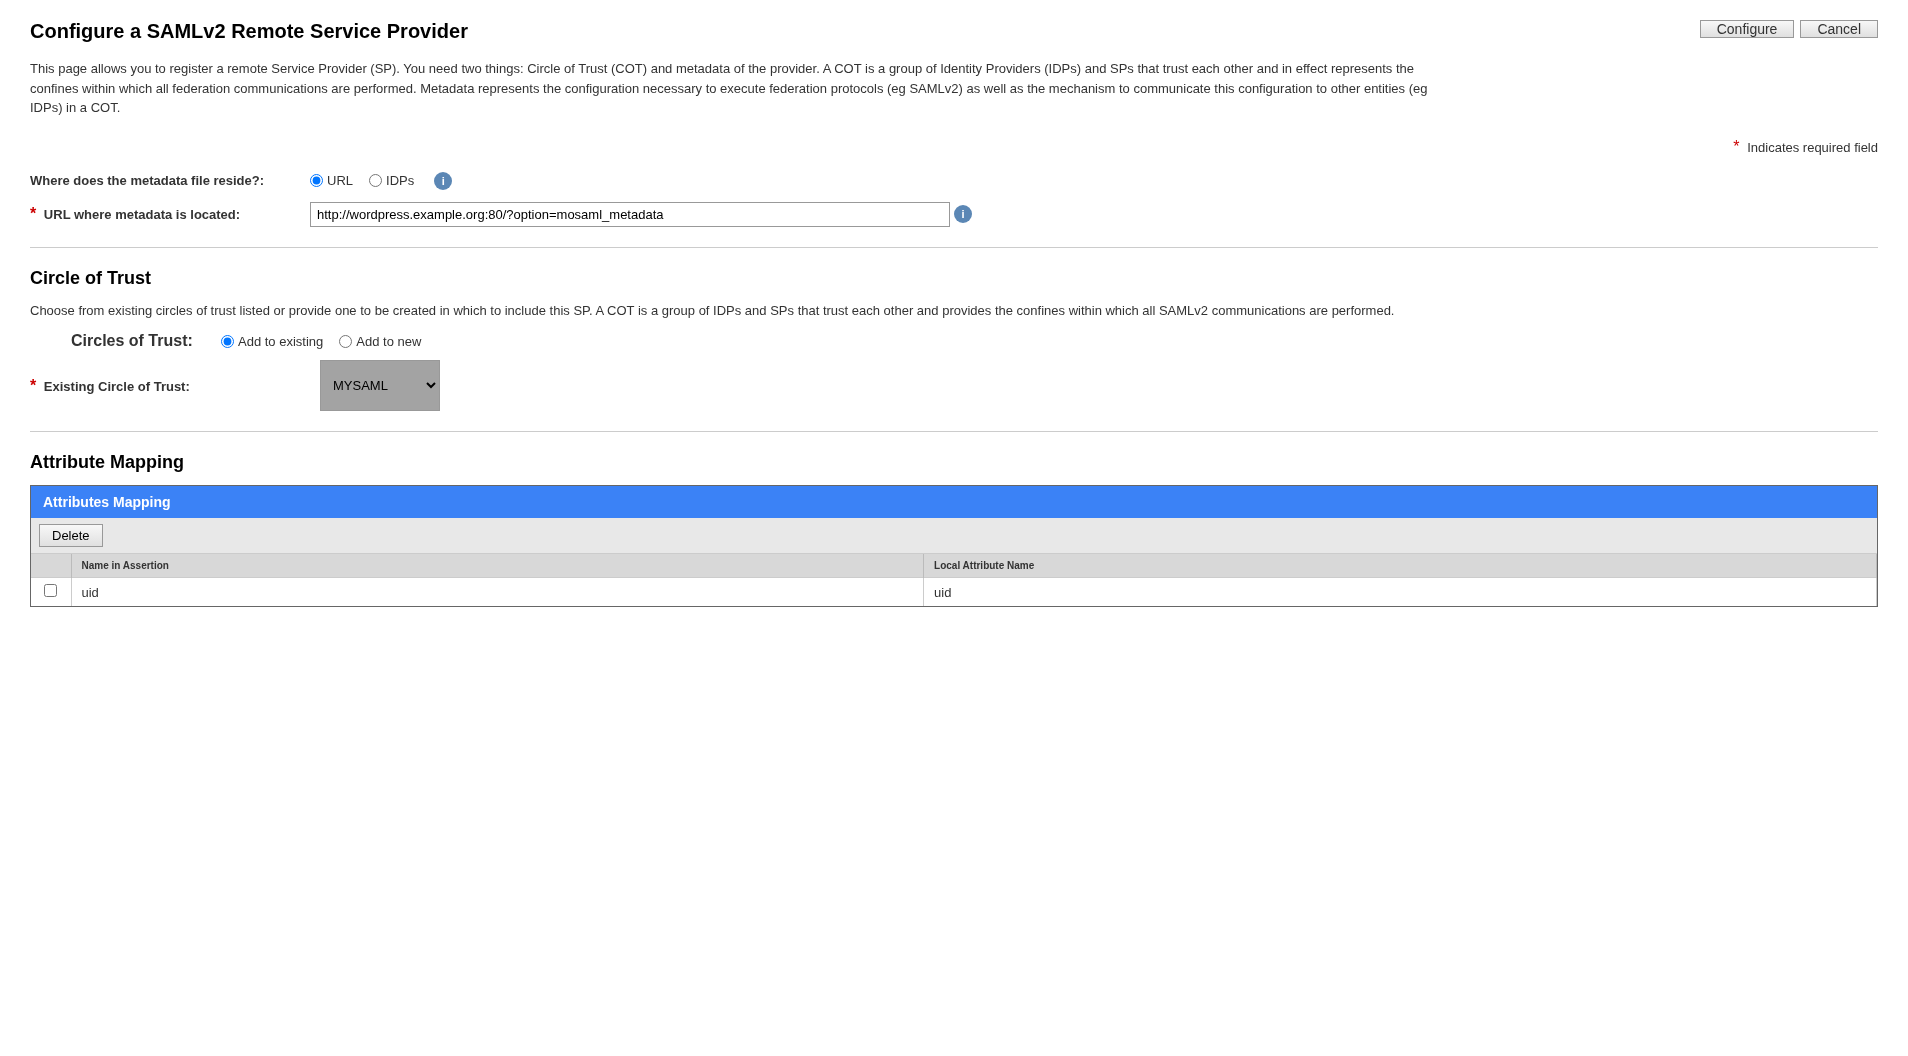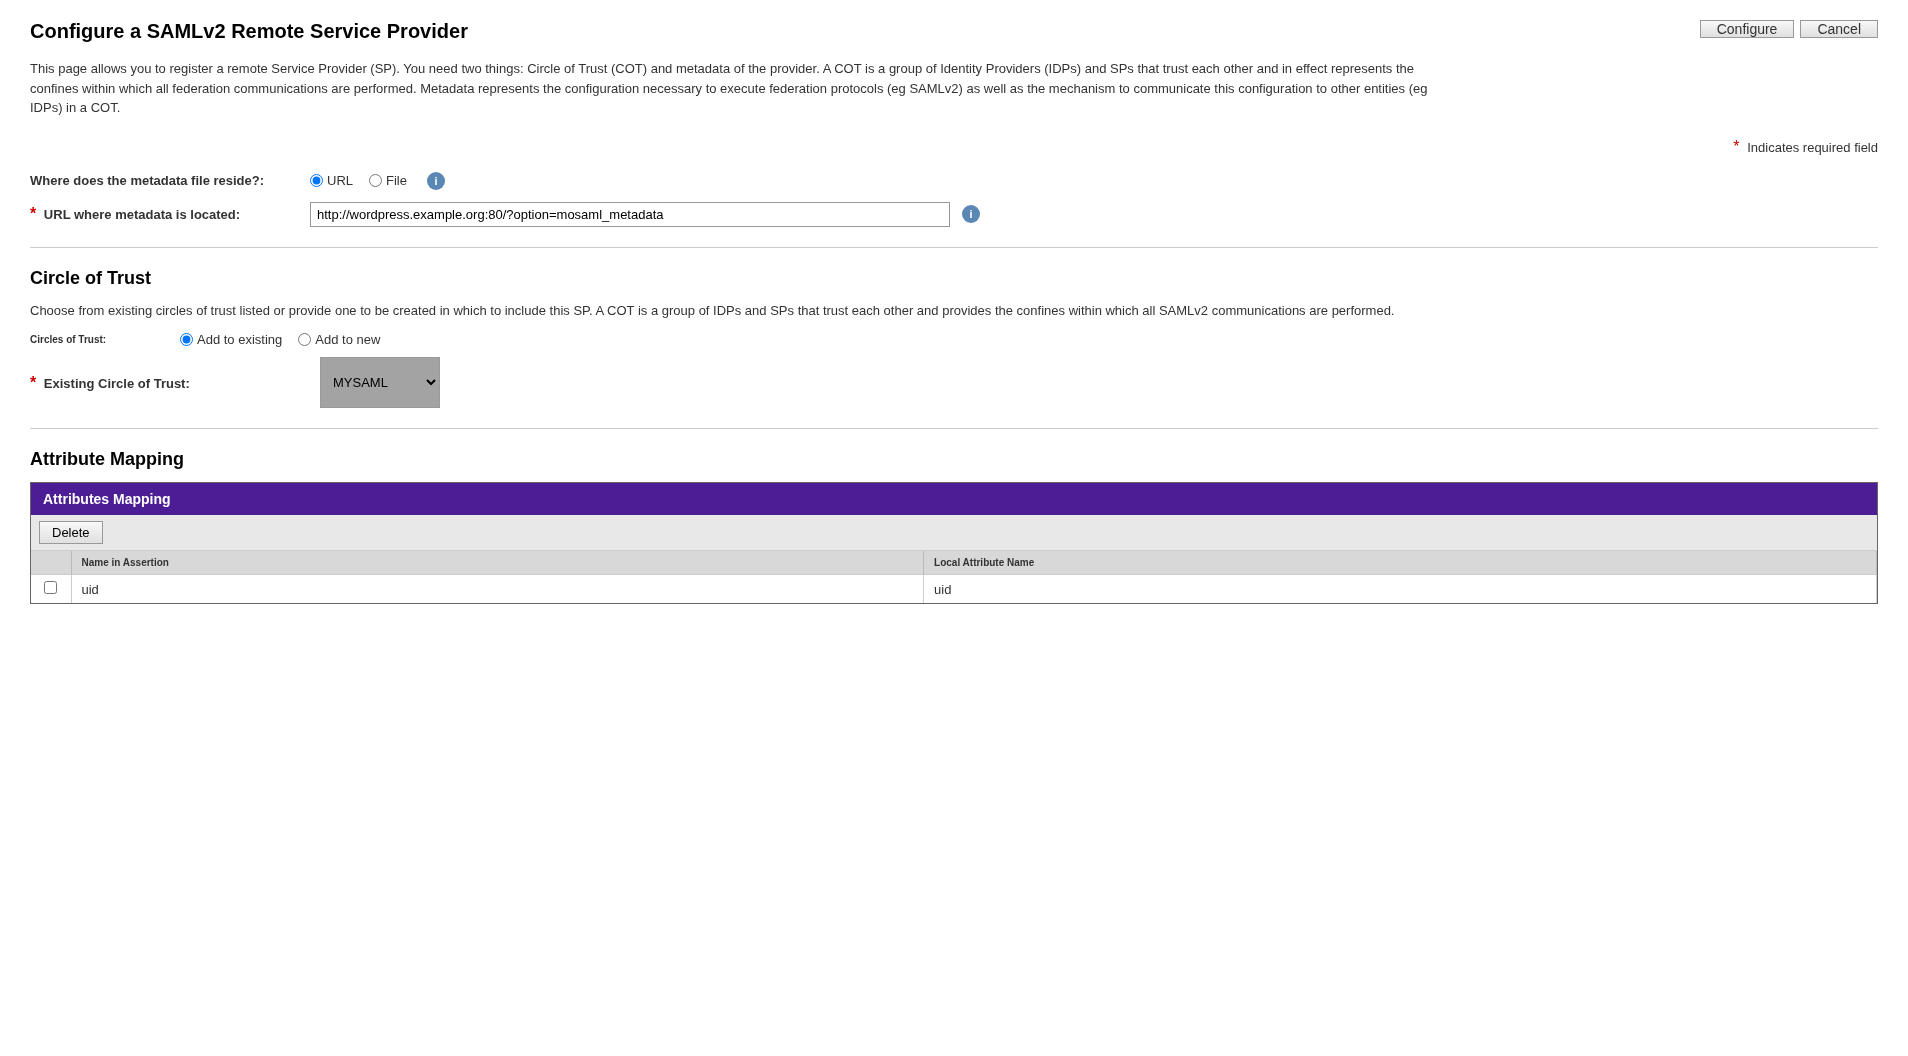--- a/index.html
+++ b/index.html
@@ -96,21 +96,21 @@
     }
     .url-input {
       width: 640px;
       padding: 4px 6px;
       border: 1px solid #999;
       font-size: 13px;
     }
     .url-row {
       display: flex;
       align-items: center;
-      gap: 8px;
+      gap: 0;
     }
     .section-divider {
       border: none;
       border-top: 1px solid #ccc;
       margin: 20px 0;
     }
     .section-title {
       font-size: 18px;
       font-weight: bold;
       color: #000;
@@ -124,37 +124,38 @@
       max-width: 1400px;
     }
     .cot-row {
       display: flex;
       align-items: center;
       margin-bottom: 10px;
       gap: 10px;
     }
     .cot-label {
       font-weight: bold;
-      font-size: 10px;
+      font-size: 16px;
       min-width: 140px;
+      margin-left: 41px;
     }
     .select-dropdown {
       padding: 16px 8px;
       border: 1px solid #999;
       background: #a3a3a3;
       font-size: 13px;
       cursor: pointer;
       min-width: 120px;
     }
     .table-container {
       border: 1px solid #666;
       margin-top: 10px;
     }
     .table-header {
-      background: #4c1d95;
+      background: #3b82f6;
       color: #fff;
       font-weight: bold;
       font-size: 14px;
       padding: 8px 12px;
     }
     .table-toolbar {
       background: #e8e8e8;
       padding: 6px 8px;
       border-bottom: 1px solid #ccc;
     }
@@ -223,21 +224,21 @@
 <div class="form-section">
   <div class="form-row">
     <span class="form-label">Where does the metadata file reside?:</span>
     <div class="radio-group">
       <label class="radio-option">
         <input type="radio" name="metadata_location" value="url" checked="" style="">
         <span>URL</span>
       </label>
       <label class="radio-option">
         <input type="radio" name="metadata_location" value="file" style="">
-        <span>File</span>
+        <span>IDPs</span>
       </label>
       <span class="info-icon">i</span>
     </div>
   </div>
 
   <div class="form-row">
     <span class="form-label">
       <span class="required-star">*</span>
       <span>URL where metadata is located:</span>
     </span>

